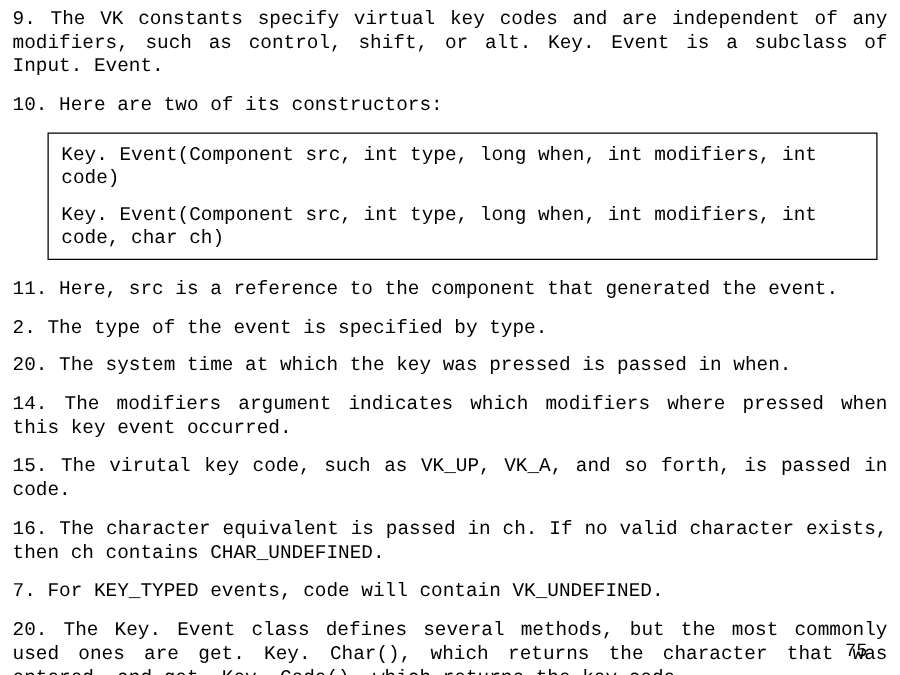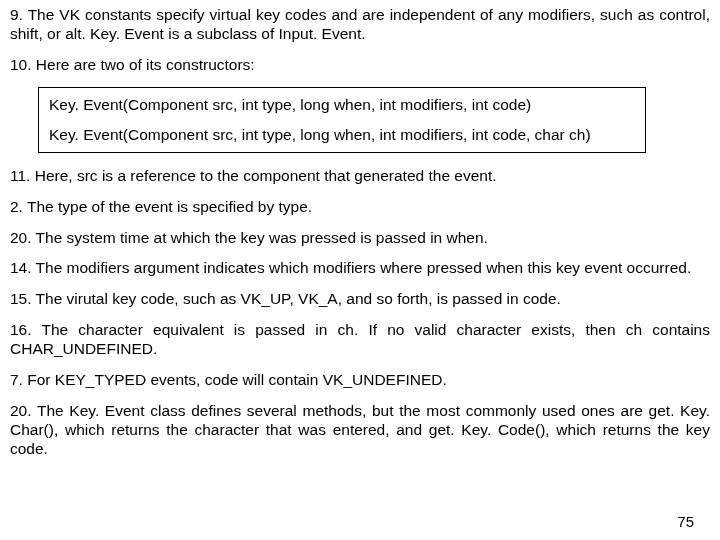--- a/index.html
+++ b/index.html
@@ -1,35 +1,35 @@
 <!DOCTYPE html>
 <html><head>
 <meta charset="utf-8">
 <style>
-  * { margin: 0; padding: 0; box-sizing: border-box; }
+  * { margin: 0; padding: 0; box-sizing: border-box; font-family: Liberation Mono, monospace; }
   body {
     width: 720px;
     height: 540px;
     background: #fff;
     font-family: Arial, Helvetica, sans-serif;
     font-size: 15.5px;
     color: #000;
     padding: 6px 10px 6px 10px;
     position: relative;
   }
   .para {
     text-align: justify;
     margin-bottom: 12px;
     line-height: 1.22;
   }
   .codebox {
     border: 1px solid #000;
     padding: 8px 26px 6px 10px;
     margin: 0 12px 14px 28px;
-    width: 608px;
+    width: 664px;
   }
   .codebox .line {
     margin-bottom: 12px;
   }
   .codebox .line:last-child {
     margin-bottom: 2px;
   }
   .pagenum {
     position: absolute;
     right: 26px;

